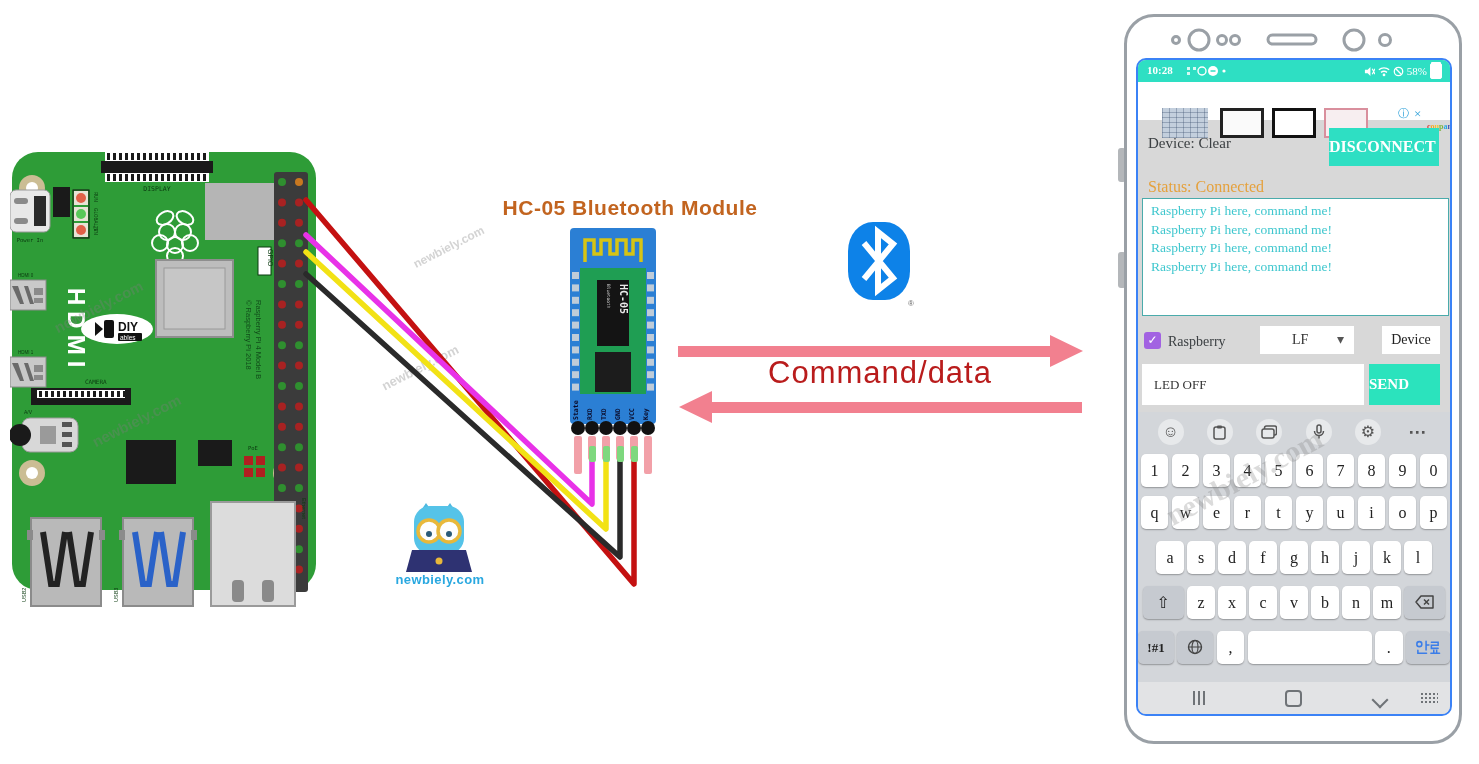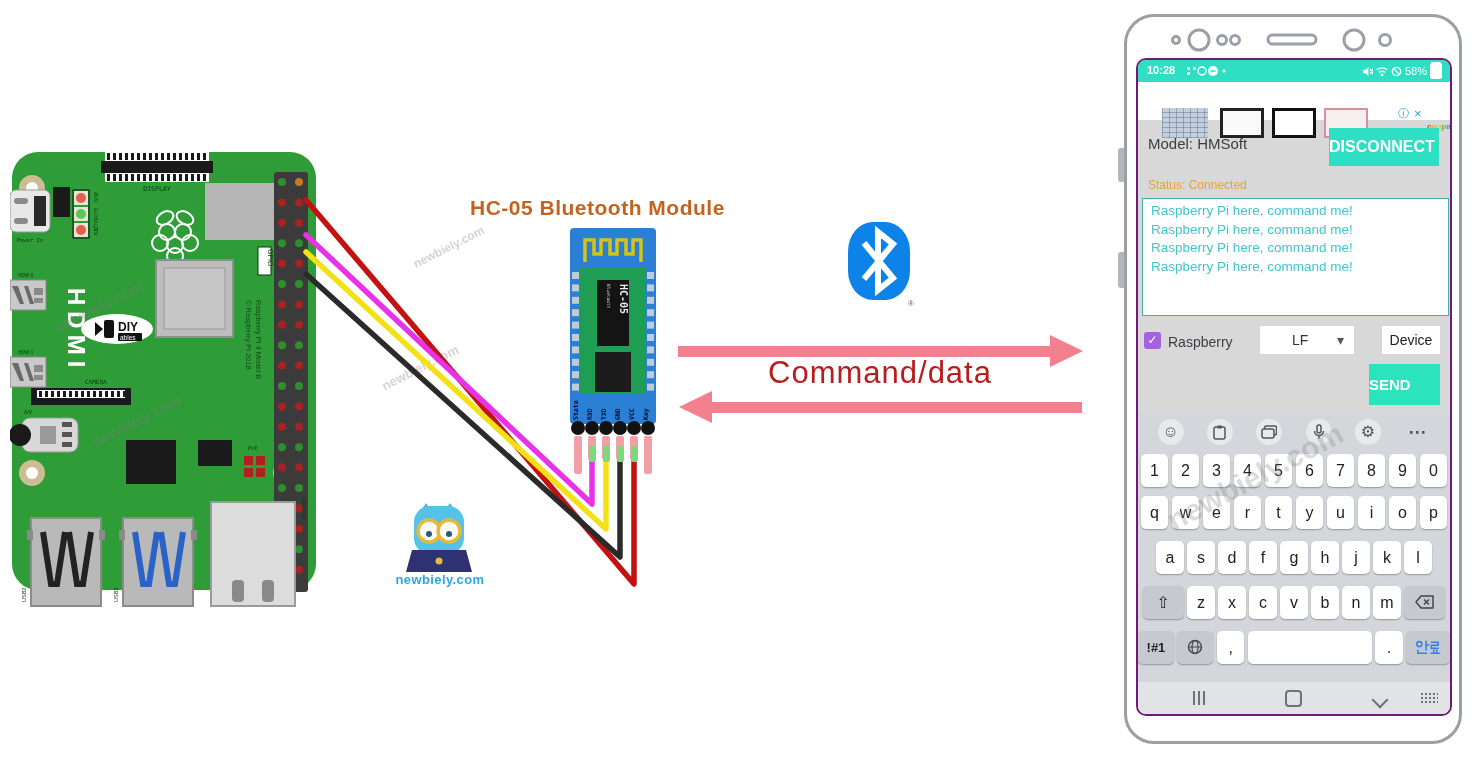--- a/index.html
+++ b/index.html
@@ -2,51 +2,51 @@
 <html><head>
 <meta charset="utf-8">
 <style>
   html,body{margin:0;padding:0;background:#fff;}
   #canvas{position:relative;width:1479px;height:764px;background:#fff;overflow:hidden;
           font-family:"Liberation Sans",sans-serif;}
   .abs{position:absolute;}
   .wm{position:absolute;color:rgba(125,125,125,.34);font-weight:bold;font-size:15px;
       transform:rotate(-27deg);white-space:nowrap;pointer-events:none;}
   
-  .hc05-title{position:absolute;left:470px;top:196px;width:320px;text-align:left;
+  .hc05-title{position:absolute;left:470px;top:196px;width:320px;text-align:center;
       font-size:21px;font-weight:bold;color:#c2641f;letter-spacing:.5px;}
   .arrow{position:absolute;height:11px;background:#f2808f;}
   .arrow .head{position:absolute;top:-11px;width:0;height:0;border-top:16px solid transparent;
       border-bottom:16px solid transparent;}
   .arrow-right .head{right:-33px;border-left:33px solid #f2808f;}
   .arrow-left .head{left:-33px;border-right:33px solid #f2808f;}
   .cmd-label{position:absolute;left:700px;top:355px;width:360px;text-align:center;
       font-size:31px;color:#b91c1c;letter-spacing:1px;}
   .mascot-caption{position:absolute;left:384px;top:572px;width:112px;text-align:center;
       font-size:13px;font-weight:bold;color:#29a8e0;letter-spacing:.4px;}
   
   .side-btn{position:absolute;background:#b4b7ba;border-radius:3px;z-index:4;}
   .phone{position:absolute;left:1124px;top:14px;width:332px;height:724px;background:#fff;
       border:3px solid #9aa0a6;border-radius:30px;z-index:5;}
-  .screen{position:absolute;left:9px;top:41px;width:312px;height:654px;border:2px solid #701a75;
-      border-radius:10px;overflow:hidden;background:#d8d8d8;}
+  .screen{position:absolute;left:9px;top:41px;width:312px;height:654px;border:2px solid #3b82f6;
+      border-radius:10px;overflow:hidden;background:#d8d8d8;font-family:Liberation Serif, serif;}
   .statusbar{position:absolute;left:0;top:0;width:100%;height:22px;background:#2EDFC3;
       color:#fff;font-size:11px;}
   .statusbar .time{position:absolute;left:9px;top:4px;font-weight:bold;}
   .sb-right{position:absolute;right:8px;top:3px;display:flex;align-items:center;gap:3px;color:#fff;}
   .batt{width:10px;height:14px;border:1px solid #fff;border-radius:2px;background:#fff;
       box-shadow:0 -2px 0 -1px #fff;}
   .adbar{position:absolute;left:0;top:22px;width:100%;height:38px;background:#fff;}
   .thumb{position:absolute;top:26px;height:30px;}
   .ad-ctl{position:absolute;top:24px;font-size:11px;color:#2a9fd8;}
   .coupang{position:absolute;left:255px;top:40px;font-size:8px;font-weight:bold;letter-spacing:0;margin-left:34px;}
   .device-label{position:absolute;left:10px;top:75px;font-size:15px;color:#3c4043;}
   .btn-teal{background:#2EDFC3;color:#fff;font-weight:bold;text-align:left;}
   .disconnect{position:absolute;left:191px;top:68px;width:110px;height:38px;line-height:38px;font-size:16px;}
-  .status-line{position:absolute;left:10px;top:118px;font-size:12px;color:#e5a13d;}
+  .status-line{position:absolute;left:10px;top:118px;font-size:16px;color:#e5a13d;}
   .terminal{position:absolute;left:4px;top:138px;width:289px;height:110px;background:#fff;
       border:1px solid #4aabab;padding:3px 8px;font-size:13.5px;line-height:18.5px;overflow:hidden;}
   .checkbox{position:absolute;left:6px;top:272px;width:17px;height:17px;background:#a262e2;
       border-radius:3px;color:#fff;font-size:12px;text-align:center;line-height:17px;}
   .autoscroll-label{position:absolute;left:30px;top:274px;font-size:14px;color:#3c4043;}
   .dropdown{position:absolute;left:122px;top:266px;width:94px;height:28px;background:#fff;
       font-size:14px;color:#333;line-height:28px;}
   .dropdown .val{margin-left:32px;}
   .dropdown .caret{position:absolute;right:10px;top:0;color:#555;}
   .clear-btn{position:absolute;left:244px;top:266px;width:58px;height:28px;background:#fff;
@@ -489,39 +489,40 @@
       <div class="adbar">
         <div class="thumb" style="left:24px;width:46px;background:#c3cfdd;background-image:repeating-linear-gradient(0deg,rgba(60,80,110,.35) 0 1px,transparent 1px 5px),repeating-linear-gradient(90deg,rgba(60,80,110,.35) 0 1px,transparent 1px 7px);"></div>
         <div class="thumb" style="left:82px;width:44px;background:#fafafa;border:3px solid #222;box-sizing:border-box;"></div>
         <div class="thumb" style="left:134px;width:44px;background:#fff;border:3px solid #111;box-sizing:border-box;"></div>
         <div class="thumb" style="left:186px;width:44px;background:#f7eef0;border:2px solid #d98f9d;box-sizing:border-box;"></div>
         <span class="ad-ctl" style="left:260px;">ⓘ</span>
         <span class="ad-ctl" style="left:276px;font-size:13px;">×</span>
         <span class="coupang" id="coupang-logo"><span style="color: rgb(217, 58, 47);">c</span><span style="color: rgb(245, 166, 35);">o</span><span style="color: rgb(242, 193, 46);">u</span><span style="color: rgb(124, 179, 66);">p</span><span style="color: rgb(41, 168, 224);">a</span><span style="color: rgb(63, 81, 181);">n</span><span style="color: rgb(156, 39, 176);">g</span></span>
       </div>
 
-      <div class="device-label">Model:  HMSoft</div>
+      <div class="device-label">Device:  Clear</div>
       <div class="btn-teal disconnect abs">DISCONNECT</div>
       <div class="status-line">Status: Connected</div>
 
       <div class="terminal" id="terminal">
           <div style="color: rgb(63, 199, 206);">Raspberry Pi here, command me!</div>
           <div style="color: rgb(63, 199, 206);">Raspberry Pi here, command me!</div>
           <div style="color: rgb(63, 199, 206);">Raspberry Pi here, command me!</div>
           <div style="color: rgb(63, 199, 206);">Raspberry Pi here, command me!</div>
         </div>
 
       <div class="checkbox">✓</div>
       <div class="autoscroll-label">Raspberry</div>
       <div class="dropdown">
         <span class="val">LF</span>
         <span class="caret">▾</span>
       </div>
       <div class="clear-btn">Device</div>
 
+      <div class="msg-input">LED OFF</div>
       <div class="btn-teal send-btn abs">SEND</div>
 
       <div class="kb">
         <div class="kb-toolbar">
           <div class="tb-ic">☺</div>
           <div class="tb-ic">
             <svg width="13" height="15" viewBox="0 0 13 15">
                 <rect x="1" y="2" width="11" height="12" rx="2" fill="none" stroke="#555" stroke-width="1.5"></rect>
                 <rect x="4" y="0.5" width="5" height="3" rx="1" fill="#555"></rect>
               </svg>

